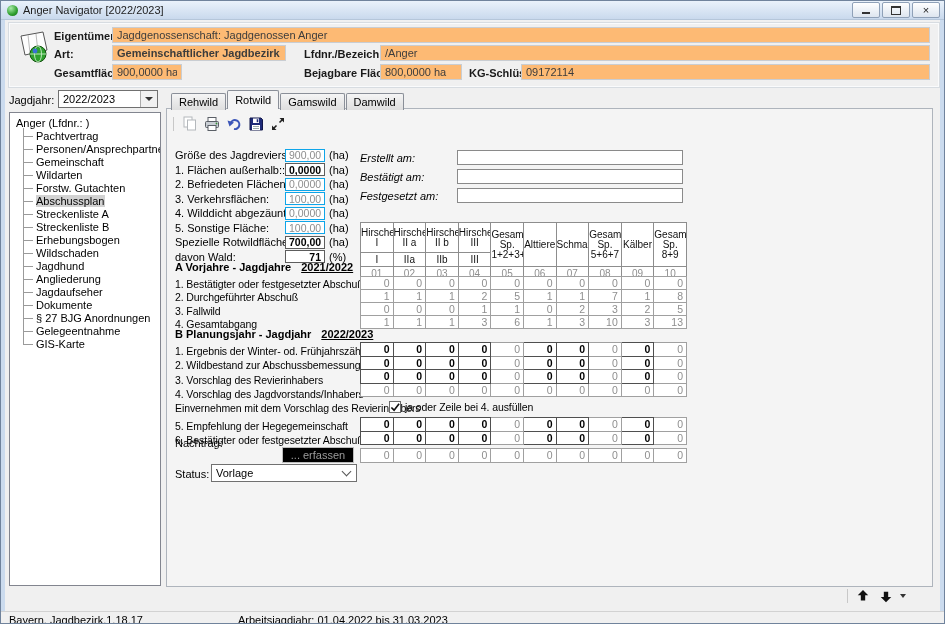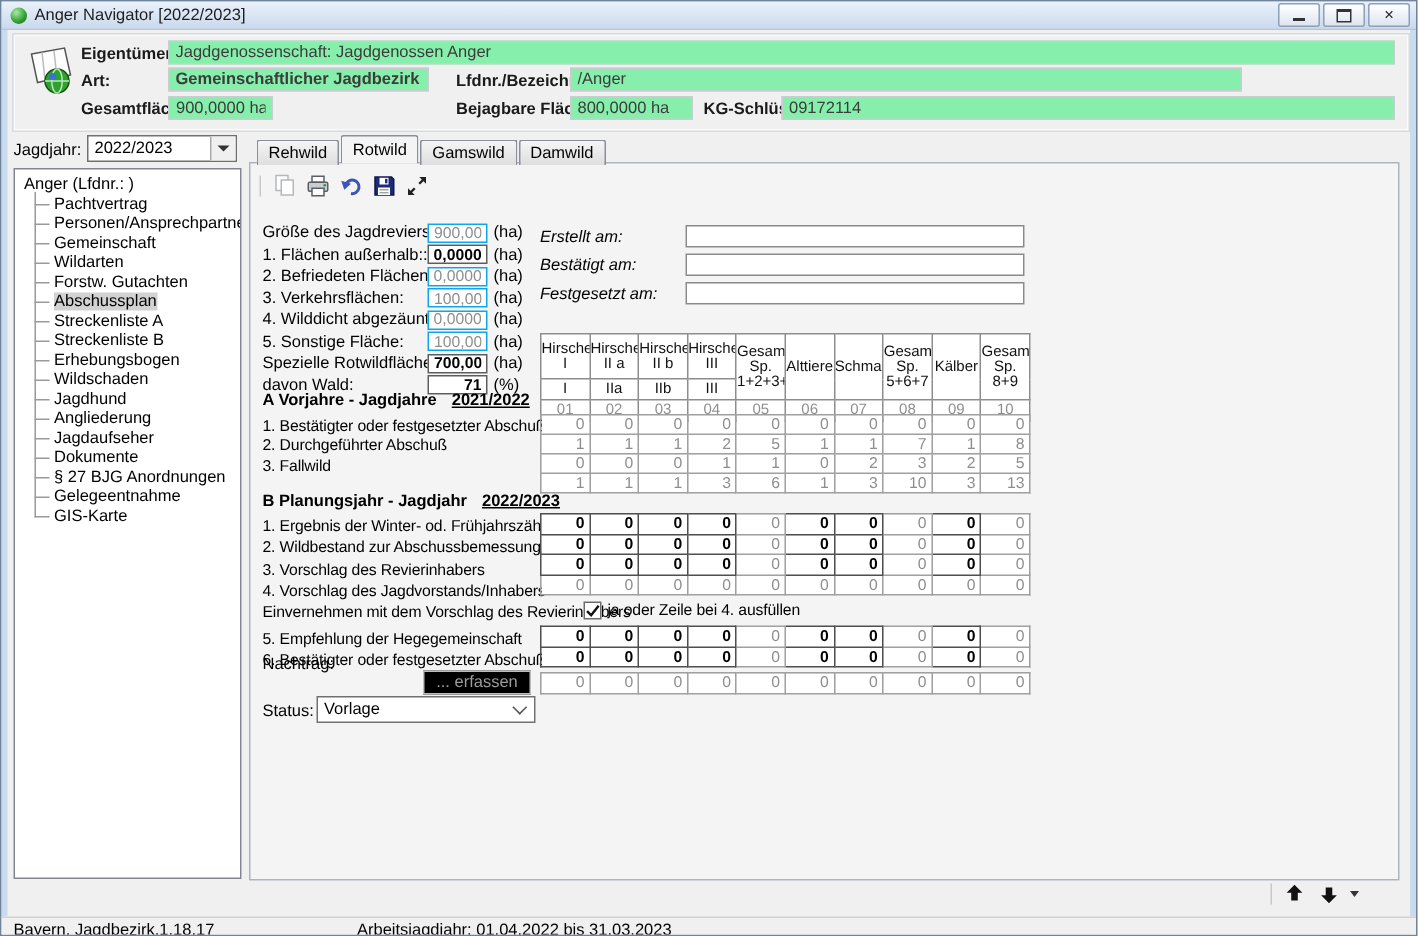--- a/index.html
+++ b/index.html
@@ -23,21 +23,21 @@
     background:linear-gradient(#ffffff,#dde5ef);display:flex;align-items:center;justify-content:center;
     font-size:11px;line-height:10px;color:#222;}
   .glyph-min{display:block;width:8px;height:0;border-bottom:2px solid #333;margin-top:6px;}
   .glyph-max{display:block;width:8px;height:6px;border:1px solid #333;border-top-width:2px;}
 
   
   .header-box{position:absolute;left:7px;top:21px;width:930px;height:64px;z-index:1;
     border:1px solid #d7dce1;box-shadow:0 0 0 1px #fafbfc inset;background:#f0f0f0;}
   .hlab{position:absolute;font-weight:bold;color:#1a1a1a;white-space:nowrap;}
   .hfield{position:absolute;box-sizing:border-box;height:16px;border:1px solid #c9cdd2;
-    background:#86efac;font:11px "Liberation Sans",sans-serif;color:#3c3c3c;padding:0 4px;}
+    background:#fdba74;font:11px "Liberation Sans",sans-serif;color:#3c3c3c;padding:0 4px;}
 
   
   .jlab{position:absolute;left:8px;top:93px;}
   .combo{position:absolute;box-sizing:border-box;background:#fff;border:1px solid #707070;
     display:flex;align-items:center;}
   .combo .val{flex:1;padding-left:4px;}
   .combo .btn{width:16px;align-self:stretch;border-left:1px solid #aaa;background:#f0f0f0;
     display:flex;align-items:center;justify-content:center;}
   .tri{width:0;height:0;border-left:4px solid transparent;border-right:4px solid transparent;border-top:4px solid #333;}
   .chev{width:6px;height:6px;border-right:1px solid #555;border-bottom:1px solid #555;
@@ -160,21 +160,21 @@
       <circle cx="21" cy="24" r="8" fill="#2fa12f" stroke="#14510f"></circle>
       <ellipse cx="21" cy="24" rx="3.5" ry="8" fill="none" stroke="#b9e7b9" stroke-width="1"></ellipse>
       <line x1="13" y1="24" x2="29" y2="24" stroke="#b9e7b9"></line>
       <circle cx="18" cy="21" r="2.4" fill="#3a6fd8"></circle>
     </svg>
     <span class="hlab" style="left:45px;top:7px;">Eigentümer</span>
     <input class="hfield" style="left: 103px; top: 4px; width: 818px;" readonly="" value="Jagdgenossenschaft: Jagdgenossen Anger">
     <span class="hlab" style="left:45px;top:25px;">Art:</span>
     <input class="hfield" style="left: 103px; top: 22px; width: 174px; font-weight: bold;" readonly="" value="Gemeinschaftlicher Jagdbezirk">
     <span class="hlab" style="left:295px;top:25px;">Lfdnr./Bezeichnung:</span>
-    <input class="hfield" style="left: 371px; top: 22px; width: 448px;" readonly="" value="/Anger">
+    <input class="hfield" style="left: 371px; top: 22px; width: 550px;" readonly="" value="/Anger">
     <span class="hlab" style="left:45px;top:44px;">Gesamtfläche:</span>
     <input class="hfield" style="left: 103px; top: 41px; width: 70px;" readonly="" value="900,0000 ha">
     <span class="hlab" style="left:295px;top:44px;">Bejagbare Fläche:</span>
     <input class="hfield" style="left: 371px; top: 41px; width: 82px;" readonly="" value="800,0000 ha">
     <span class="hlab" style="left:460px;top:44px;">KG-Schlüssel:</span>
     <input class="hfield" style="left: 512px; top: 41px; width: 409px;" readonly="" value="09172114">
   </div>
 
   <span class="jlab">Jagdjahr:</span>
   <div class="combo" id="jagdjahr-combo">
@@ -333,20 +333,21 @@
         </tbody>
       </table>
 
     <div class="sec-head" style="top:152px;">
       <span>A Vorjahre - Jagdjahre</span><span class="year-link">2021/2022</span>
     </div>
     <div class="rlabels" id="a-labels">
         <div class="rlab">1. Bestätigter oder festgesetzter Abschuß</div>
         <div class="rlab">2. Durchgeführter Abschuß</div>
         <div class="rlab">3. Fallwild</div>
+        <div class="rlab">4. Gesamtabgang</div>
       </div>
     <table class="vals" id="a-grid">
         <tbody>
           <tr>
             <td class="ro">0</td>
             <td class="ro">0</td>
             <td class="ro">0</td>
             <td class="ro">0</td>
             <td class="ro">0</td>
             <td class="ro">0</td>

